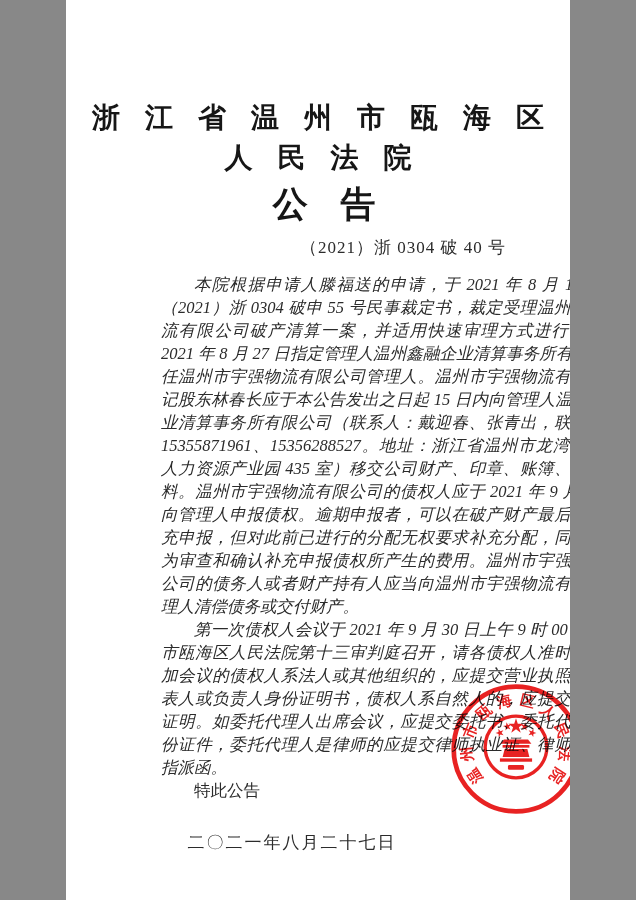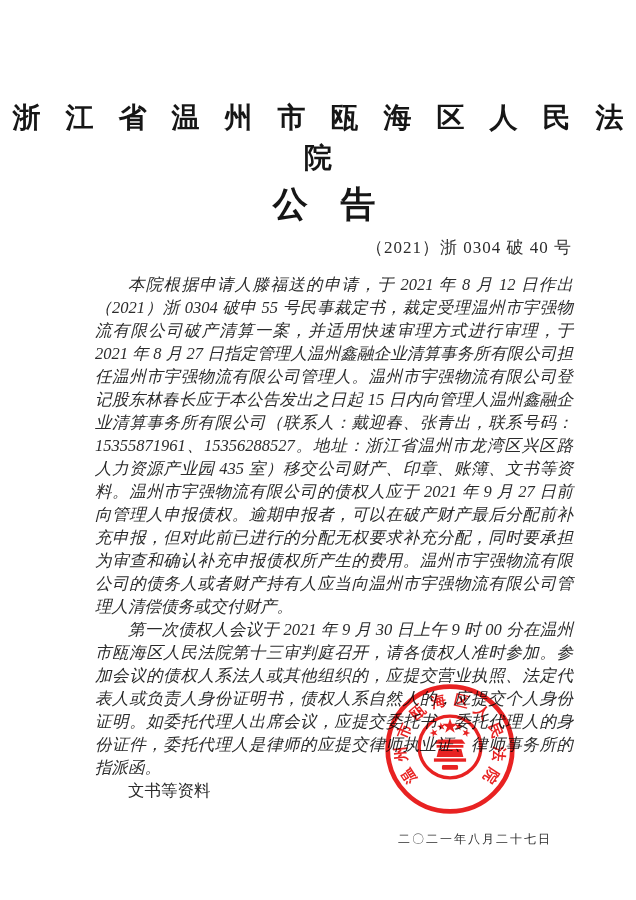--- a/index.html
+++ b/index.html
@@ -2,21 +2,21 @@
 <html style="--seal-color: #e60f0f;"><head>
 <meta charset="utf-8">
 <style>
   html, body {
     margin: 0;
     padding: 0;
     background: #888;
   }
   .page {
     position: relative;
-    width: 636px;
+    width: 504px;
     height: 900px;
     margin: 0 auto;
     background: #ffffff;
     color: #2b2b2b;
     font-family: "Liberation Serif", "DejaVu Serif", serif;
     overflow: hidden;
     box-sizing: border-box;
     padding-top: 98px;
   }
   .court-name {
@@ -63,23 +63,23 @@
   }
   .closing {
     margin: 0;
     margin-left: 95px;
     font-size: 16.5px;
     line-height: 23.1px;
     text-indent: 2em;
   }
   .date-line {
     margin: 29px 0 0 0;
-    text-align: right;
-    padding-right: 84px;
-    font-size: 12px;
+    text-align: center;
+    padding-right: 52px;
+    font-size: 17px;
     letter-spacing: 2px;
   }
   .seal {
     position: absolute;
     left: 376px;
     top: 682px;
     width: 148px;
     height: 134px;
     color: var(--seal-color, #e60f0f);
     mix-blend-mode: multiply;
@@ -105,21 +105,21 @@
 
   <h2 class="doc-title">公 告</h2>
 
   <p class="doc-number">（2021）浙 0304 破 40 号</p>
 
   <div class="body-text">
     <p>本院根据申请人滕福送的申请，于 2021 年 8 月 12 日作出（2021）浙 0304 破申 55 号民事裁定书，裁定受理温州市宇强物流有限公司破产清算一案，并适用快速审理方式进行审理，于 2021 年 8 月 27 日指定管理人温州鑫融企业清算事务所有限公司担任温州市宇强物流有限公司管理人。温州市宇强物流有限公司登记股东林春长应于本公告发出之日起 15 日内向管理人温州鑫融企业清算事务所有限公司（联系人：戴迎春、张青出，联系号码：15355871961、15356288527。地址：浙江省温州市龙湾区兴区路人力资源产业园 435 室）移交公司财产、印章、账簿、文书等资料。温州市宇强物流有限公司的债权人应于 2021 年 9 月 27 日前向管理人申报债权。逾期申报者，可以在破产财产最后分配前补充申报，但对此前已进行的分配无权要求补充分配，同时要承担为审查和确认补充申报债权所产生的费用。温州市宇强物流有限公司的债务人或者财产持有人应当向温州市宇强物流有限公司管理人清偿债务或交付财产。</p>
     <p>第一次债权人会议于 2021 年 9 月 30 日上午 9 时 00 分在温州市瓯海区人民法院第十三审判庭召开，请各债权人准时参加。参加会议的债权人系法人或其他组织的，应提交营业执照、法定代表人或负责人身份证明书，债权人系自然人的，应提交个人身份证明。如委托代理人出席会议，应提交委托书、委托代理人的身份证件，委托代理人是律师的应提交律师执业证、律师事务所的指派函。</p>
   </div>
 
-  <p class="closing">文书等资料</p>
+  <p class="closing">特此公告</p>
 
   <p class="date-line">二〇二一年八月二十七日</p>
 
   <div class="seal">
     <svg viewBox="0 0 200 200">
       <defs>
         <path id="star" d="M0,-1 L0.2245,-0.309 L0.951,-0.309 L0.363,0.118 L0.588,0.809 L0,0.382 L-0.588,0.809 L-0.363,0.118 L-0.951,-0.309 L-0.2245,-0.309 Z"></path>
       </defs>
 
       <circle cx="100" cy="100" r="93" fill="none" stroke="currentColor" stroke-width="7"></circle>

